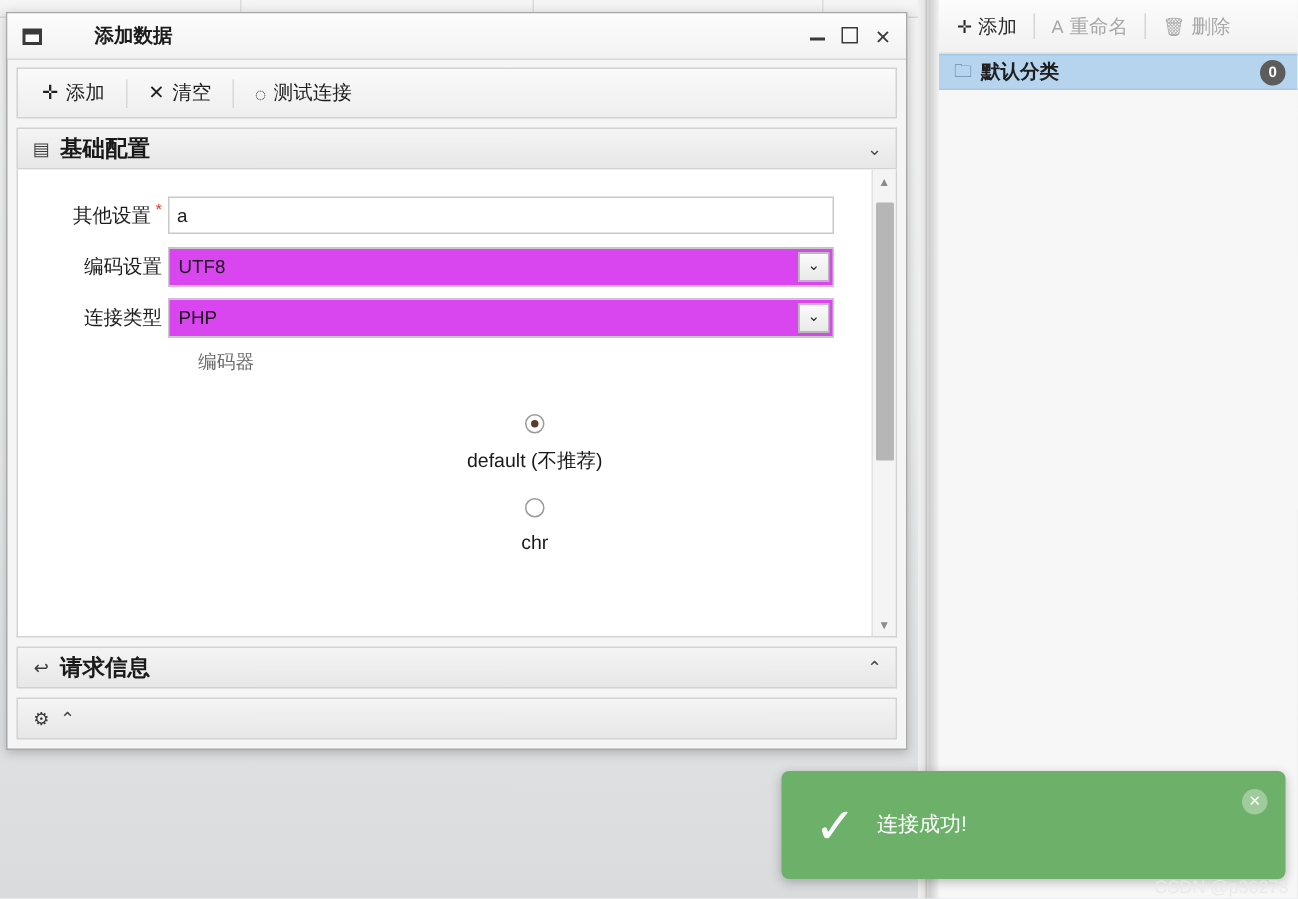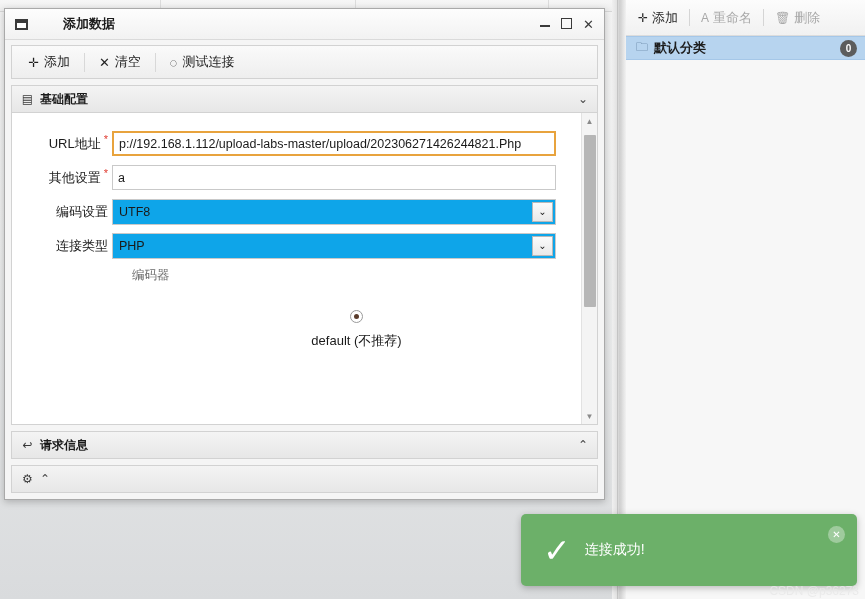--- a/index.html
+++ b/index.html
@@ -109,21 +109,21 @@
   }
   .tb-sep { width: 1px; height: 19px; background: #d8d8d8; margin: 0 4px; }
 
   .section-head {
     height: 28px; margin: 6px 6px 0 6px;
     display: flex; align-items: center;
     background: linear-gradient(180deg, #f4f4f4 0%, #e7e7e7 100%);
     border: 1px solid #d2d2d2;
     padding: 0 9px; gap: 6px; cursor: default;
   }
-  .section-head .sh-label { font-size: 12px; font-weight: bold; color: #1a1a1a; flex: 1; }
+  .section-head .sh-label { font-size: 15px; font-weight: bold; color: #1a1a1a; flex: 1; }
   .section-head .chev { font-size: 12px; color: #4a4a4a; }
   .sh-icon { font-size: 12px; color: #3a3a3a; display:inline-block; width:13px; text-align:center;}
 
   .form-area {
     margin: 0 6px; flex: 1;
     background: #ffffff;
     border: 1px solid #d2d2d2; border-top: none;
     display: flex; overflow: hidden;
     position: relative;
   }
@@ -138,21 +138,21 @@
   .frow .fctl { flex: 1; margin-right: 25px; }
 
   .tinput {
     width: 100%; height: 25px; border: 1px solid #c9c9c9; background: #fff;
     font-size: 12.5px; color: #1a1a1a; padding: 0 5px; outline: none;
     font-family: "Liberation Sans", sans-serif;
   }
   .tinput.focused { border: 2px solid #e8a33d; }
 
   .tselect {
-    width: 100%; height: 26px; border: 1px solid #c9c9c9; background: #0ea5e9;
+    width: 100%; height: 26px; border: 1px solid #c9c9c9; background: #d946ef;
     display: flex; align-items: center; position: relative;
   }
   .tselect .sval { flex: 1; font-size: 12.5px; color: #1a1a1a; padding-left: 6px; }
   .tselect .sarrow {
     width: 21px; height: 20px; margin-right: 2px;
     background: linear-gradient(180deg, #fbfbfb 0%, #e9e9e9 100%);
     border: 1px solid #b9b9b9;
     display: flex; align-items: center; justify-content: center;
     font-size: 10px; color: #222;
   }
@@ -282,24 +282,20 @@
 
   <div class="section-head">
     <span class="sh-icon">▤</span>
     <span class="sh-label">基础配置</span>
     <span class="chev">⌄</span>
   </div>
 
   <div class="form-area">
     <div class="form-inner">
 
-      <div class="frow">
-        <div class="flabel"><span>URL地址</span><span class="req">*</span></div>
-        <div class="fctl"><input class="tinput focused" type="text" value="p://192.168.1.112/upload-labs-master/upload/202306271426244821.Php" style=""></div>
-      </div>
 
       <div class="frow">
         <div class="flabel"><span>其他设置</span><span class="req">*</span></div>
         <div class="fctl"><input class="tinput" type="text" value="a" style=""></div>
       </div>
 
 
       <div class="frow">
         <div class="flabel"><span>编码设置</span></div>
         <div class="fctl">
@@ -319,20 +315,24 @@
           </div>
         </div>
       </div>
 
       <div class="grp-title">编码器</div>
 
       <div class="radio-row">
         <span class="radio checked"></span>
         <span class="rlabel">default (不推荐)</span>
       </div>
+      <div class="radio-row">
+        <span class="radio"></span>
+        <span class="rlabel">chr</span>
+      </div>
     </div>
 
     <div class="vscroll">
       <div class="vs-arrow">▲</div>
       <div class="vs-track">
         <div class="vs-thumb"></div>
       </div>
       <div class="vs-arrow">▼</div>
     </div>
   </div>

